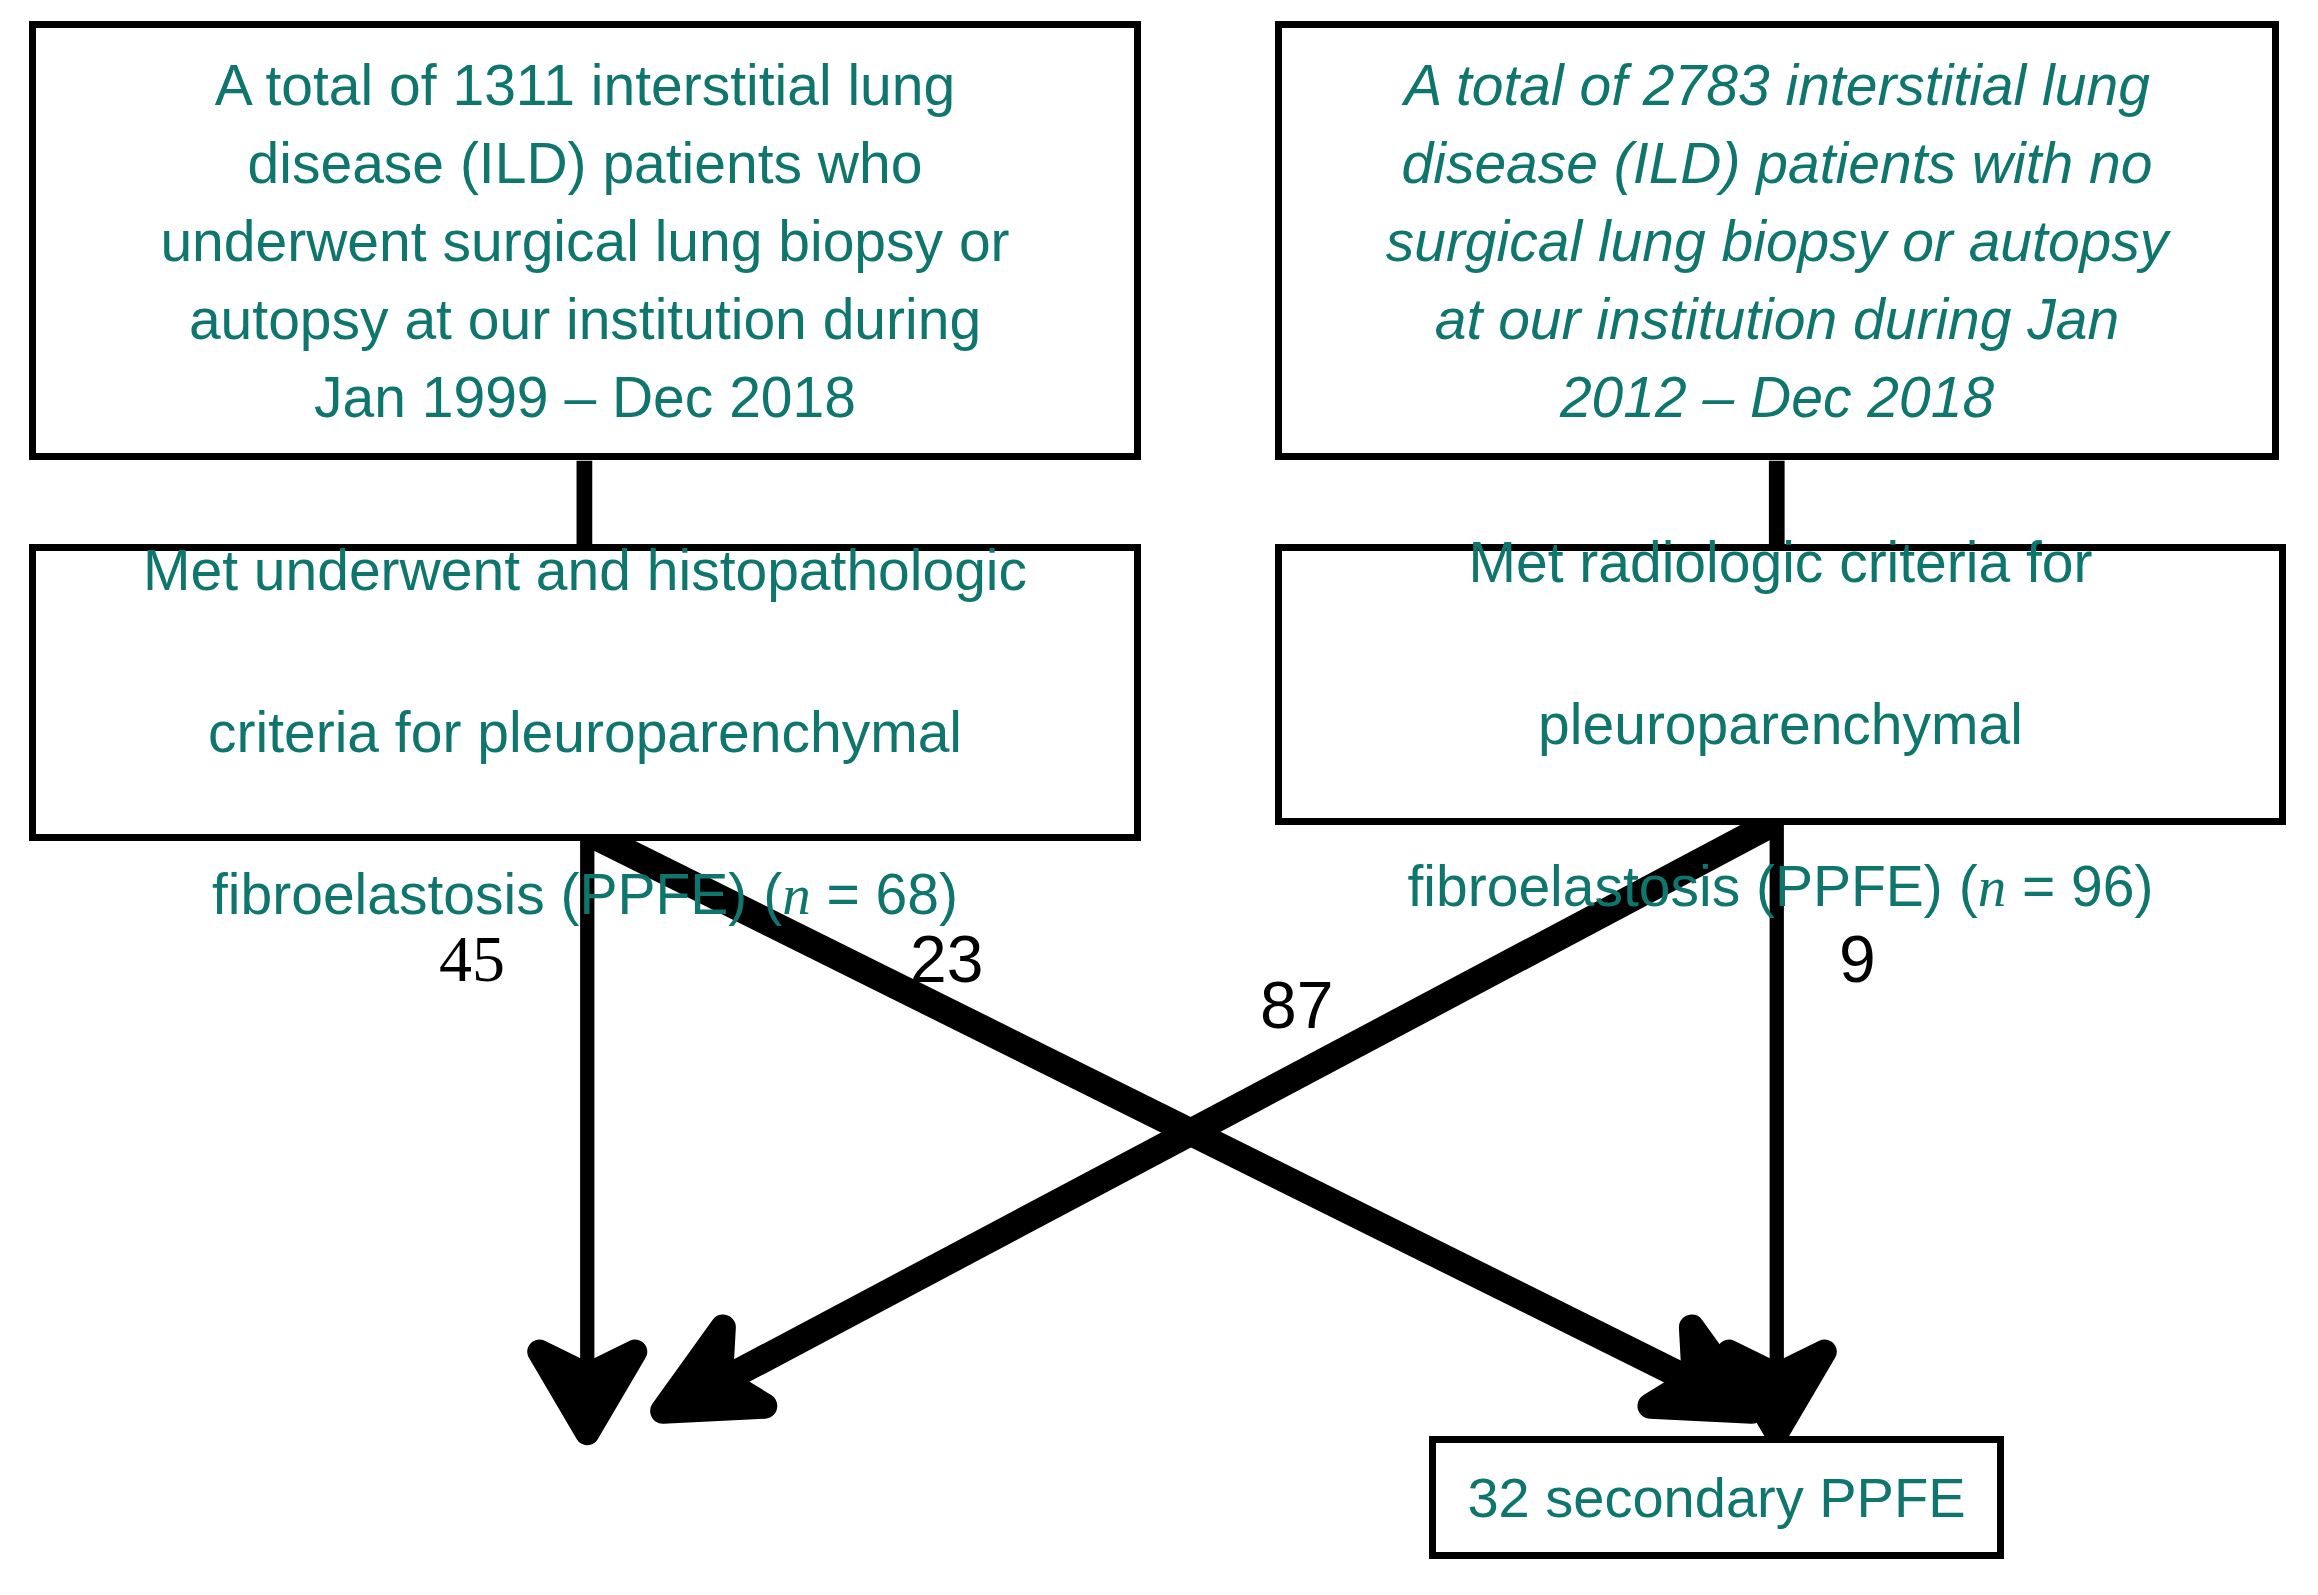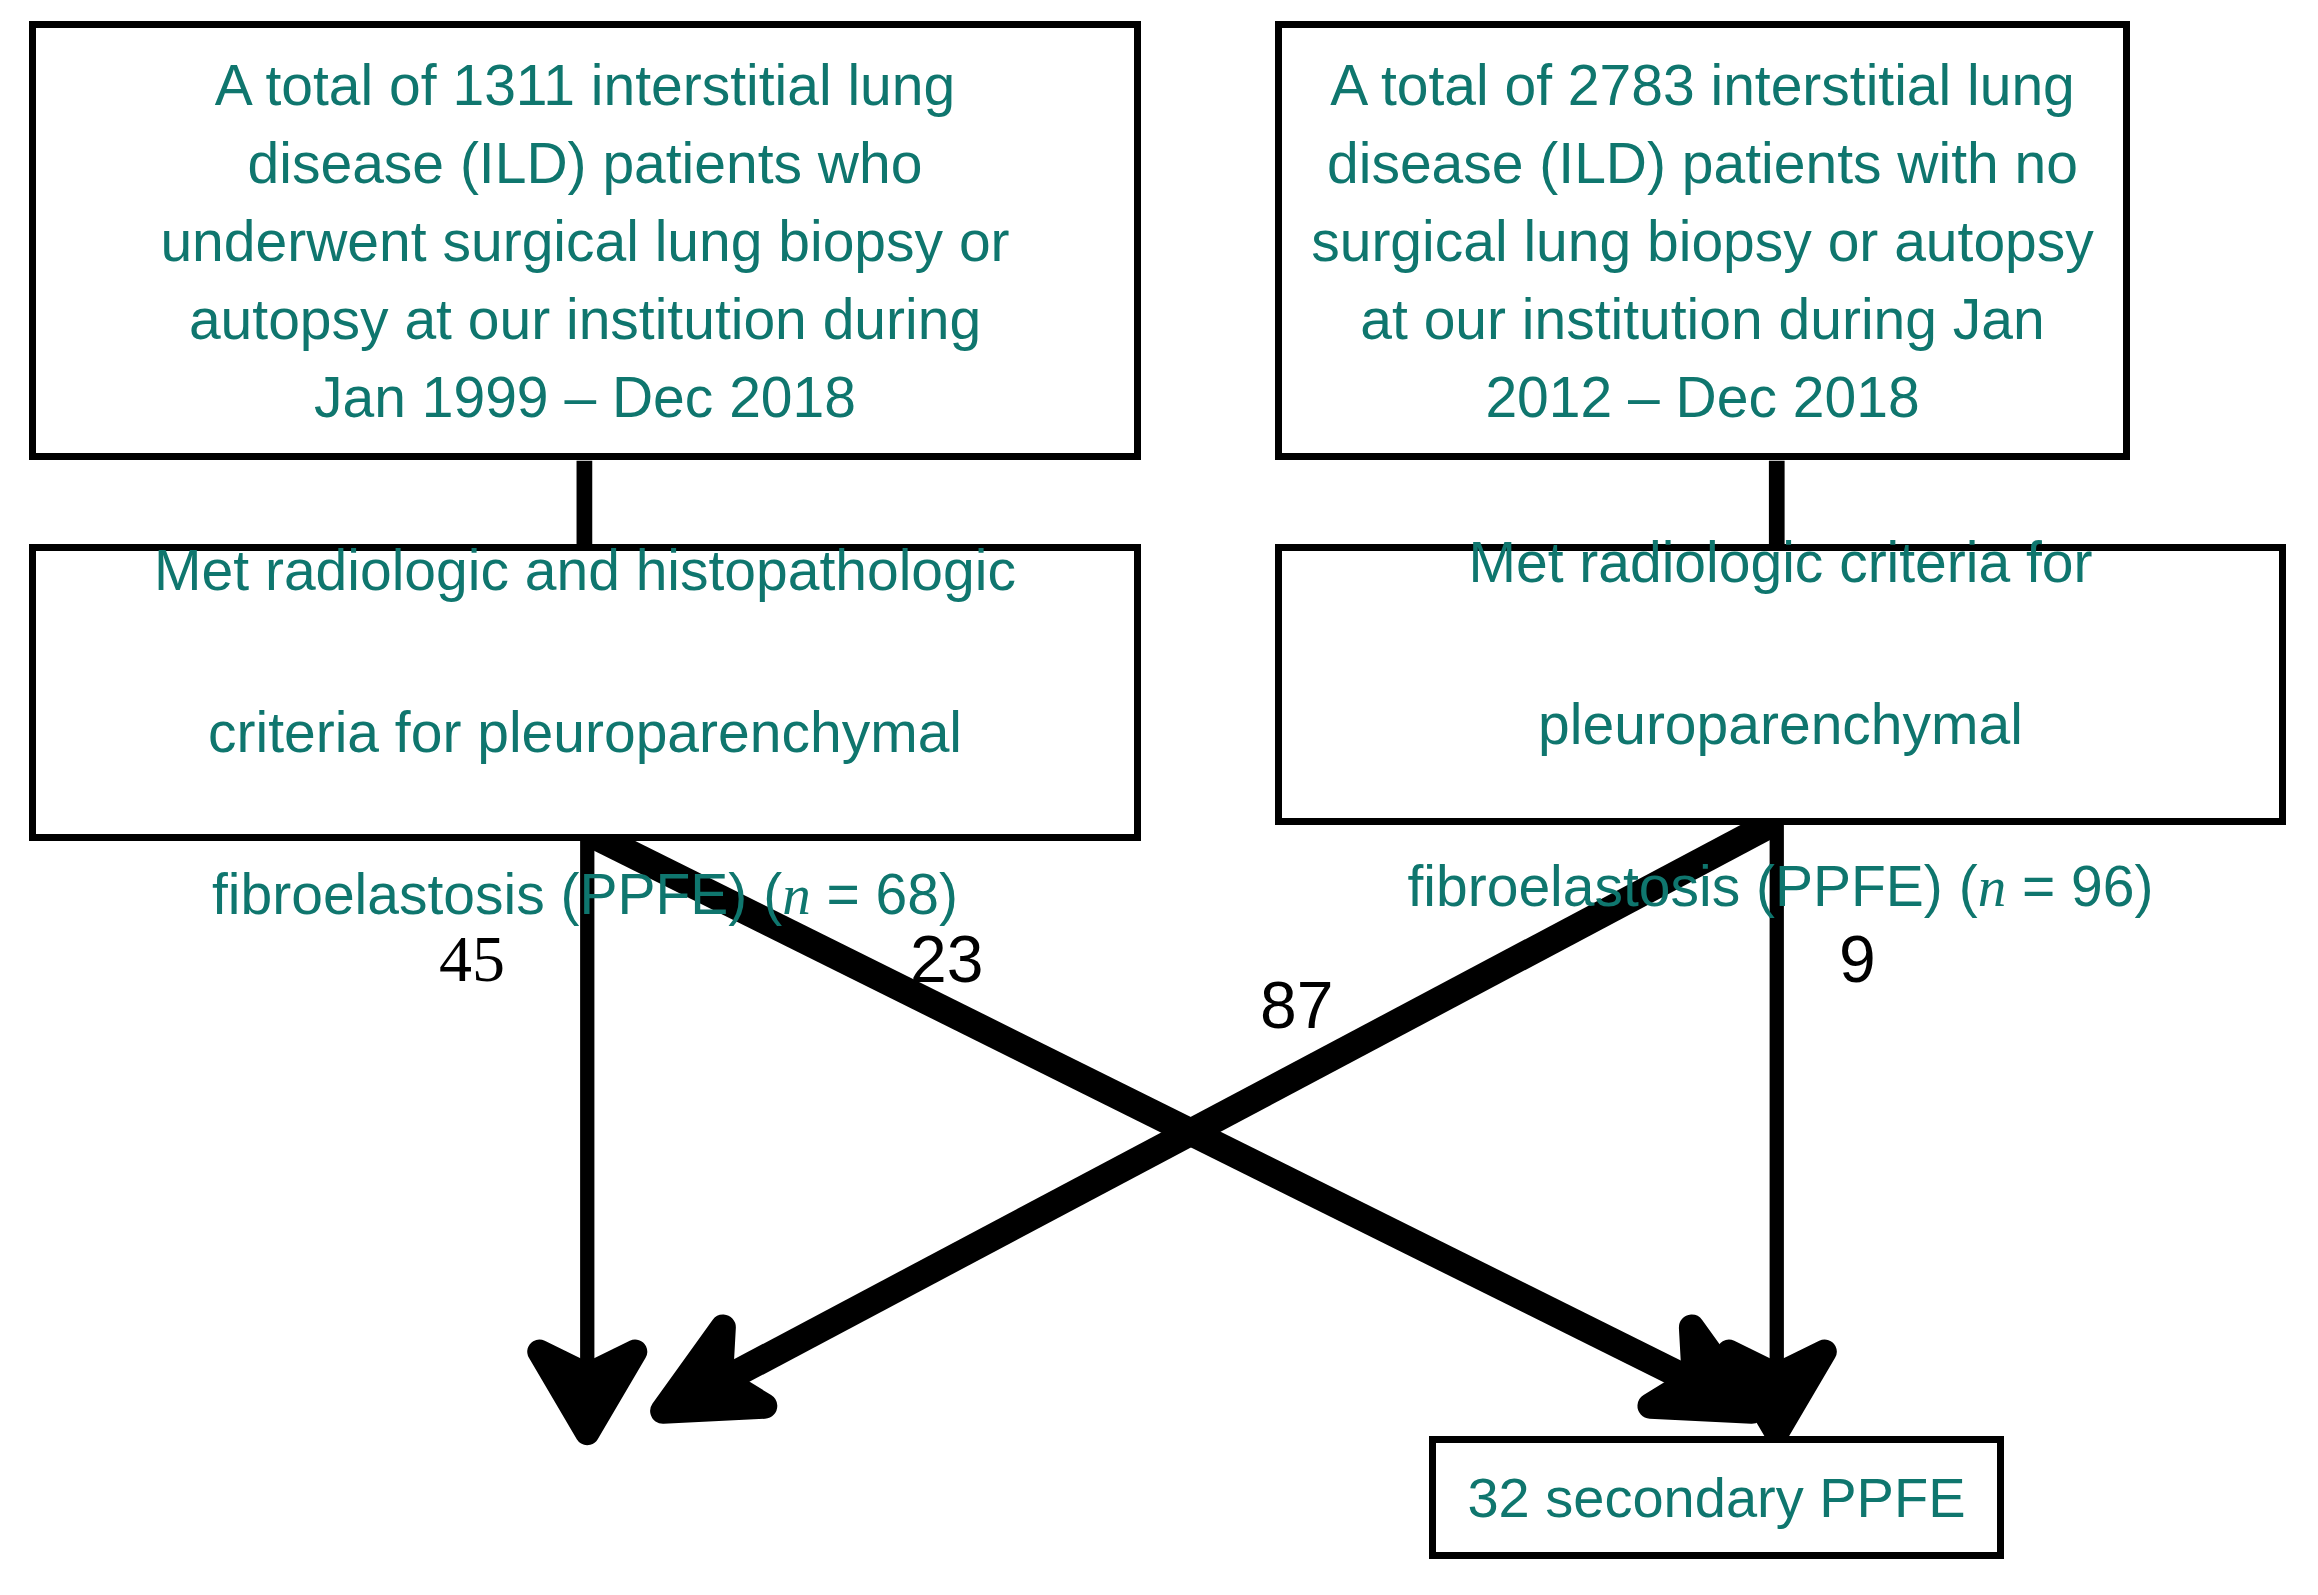--- a/index.html
+++ b/index.html
@@ -33,21 +33,21 @@
     padding: 0 18.6px;
     box-sizing: border-box;
     white-space: pre-line;
     color: #0f766e;
   }
   
   #box-source-biopsy {
     left: 29px; top: 21.4px; width: 1112px; height: 439px;
   }
   #box-source-nobiopsy {
-    left: 1275px; top: 21.4px; width: 855px; height: 439px;
+    left: 1275px; top: 21.4px; width: 1004px; height: 439px; font-style: italic;
   }
   #box-source-biopsy .box-text,
   #box-source-nobiopsy .box-text {
     font-size: 57px;
     line-height: 1.37;
   }
   
   #box-criteria-histo {
     left: 29px; top: 544px; width: 1112px; height: 297px;
   }
@@ -139,21 +139,21 @@
   <div class="flow-box" id="box-source-nobiopsy">
     <span class="box-text">A total of 2783 interstitial lung
 disease (ILD) patients with no
 surgical lung biopsy or autopsy
 at our institution during Jan
 2012 – Dec 2018</span>
   </div>
 
   <div class="flow-box" id="box-criteria-histo">
     <span class="box-text">
-      <span>Met radiologic and histopathologic</span><br>
+      <span>Met underwent and histopathologic</span><br>
       <span>criteria for pleuroparenchymal</span><br>
       <span>fibroelastosis (PPFE) (</span><span class="ital-n">n</span><span> = 68)</span>
     </span>
   </div>
 
   <div class="flow-box" id="box-criteria-radio">
     <span class="box-text">
       <span>Met radiologic criteria for</span><br>
       <span>pleuroparenchymal</span><br>
       <span>fibroelastosis (PPFE) (</span><span class="ital-n">n</span><span> = 96)</span>

